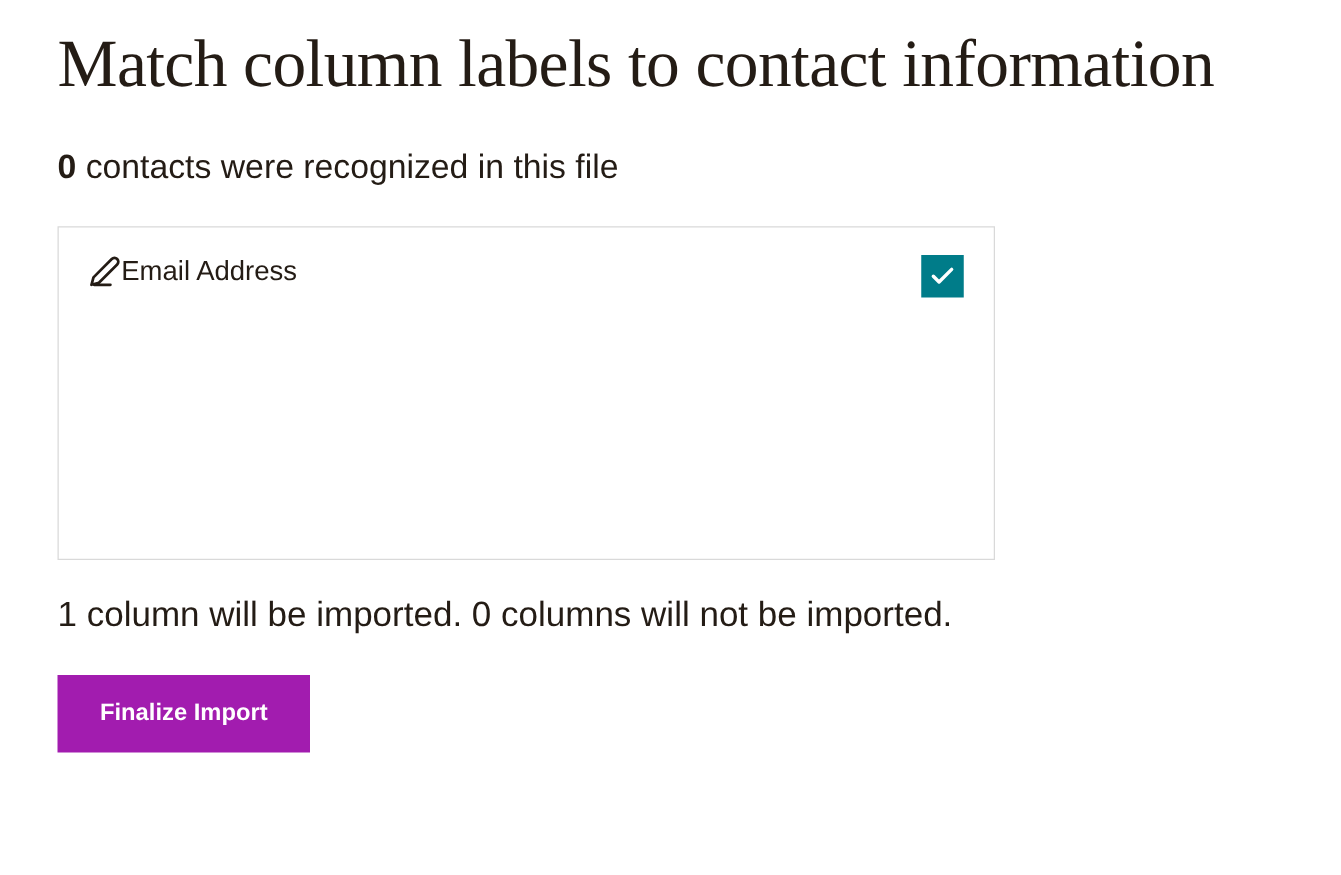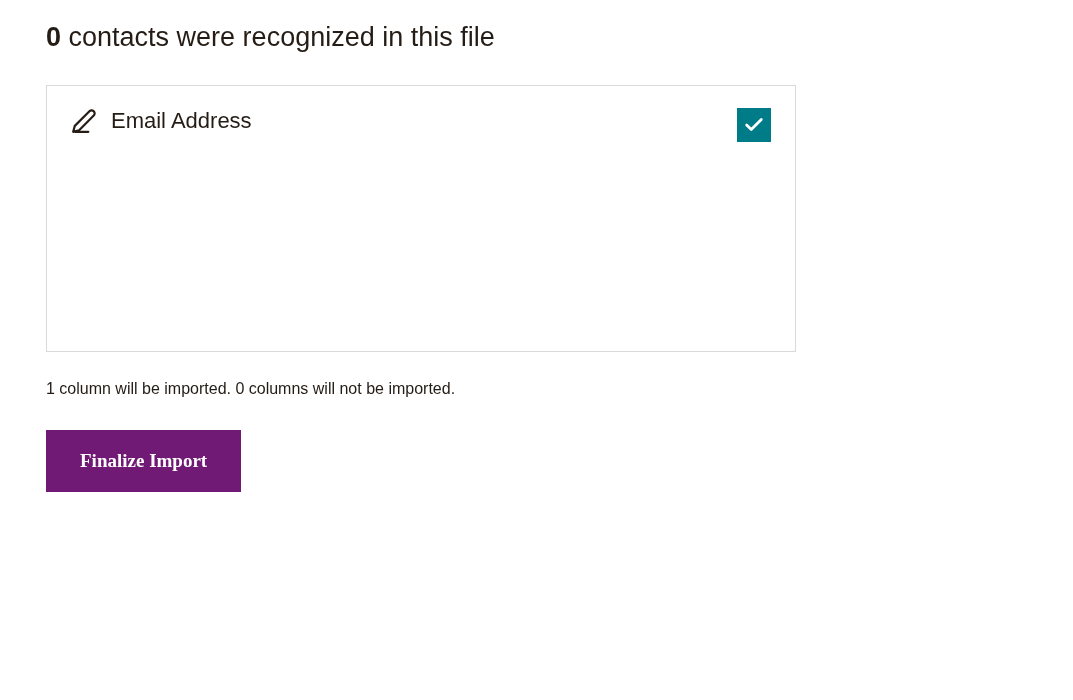--- a/index.html
+++ b/index.html
@@ -38,21 +38,20 @@
     .column-card {
       border: 1px solid #d9d9d9;
       width: 750px;
       height: 267px;
       position: relative;
       padding: 22px 24px;
     }
     .column-header {
       display: flex;
       align-items: center;
-      gap: 14px;
     }
     .edit-icon {
       width: 26px;
       height: 26px;
       display: inline-flex;
       align-items: center;
       justify-content: center;
       cursor: pointer;
     }
     .edit-icon svg {
@@ -73,40 +72,41 @@
       background: #007c89;
       display: flex;
       align-items: center;
       justify-content: center;
     }
     .check-badge svg {
       width: 22px;
       height: 22px;
     }
     .import-summary {
-      font-size: 16px;
+      font-size: 28px;
       color: #241c15;
       margin-top: 28px;
       margin-bottom: 32px;
     }
     .finalize-button {
-      background: #701a75;
+      background: #a21caf;
       color: #ffffff;
       border: none;
       font-size: 19px;
       font-weight: 600;
       padding: 20px 34px;
       cursor: pointer;
-      font-family: Liberation Serif, serif;
+      font-family: Liberation Sans, sans-serif;
     }
   </style>
 </head>
 <body>
 
 <div class="container">
+  <h1 class="page-title">Match column labels to contact information</h1>
 
   <p class="status-line">
     <span class="count">0</span>
     <span>contacts were recognized in this file</span>
   </p>
 
   <div class="column-card">
     <div class="column-header">
       <span class="edit-icon">
         <svg viewBox="0 0 24 24" fill="none" stroke="#241c15" stroke-width="2" stroke-linecap="round" stroke-linejoin="round">

